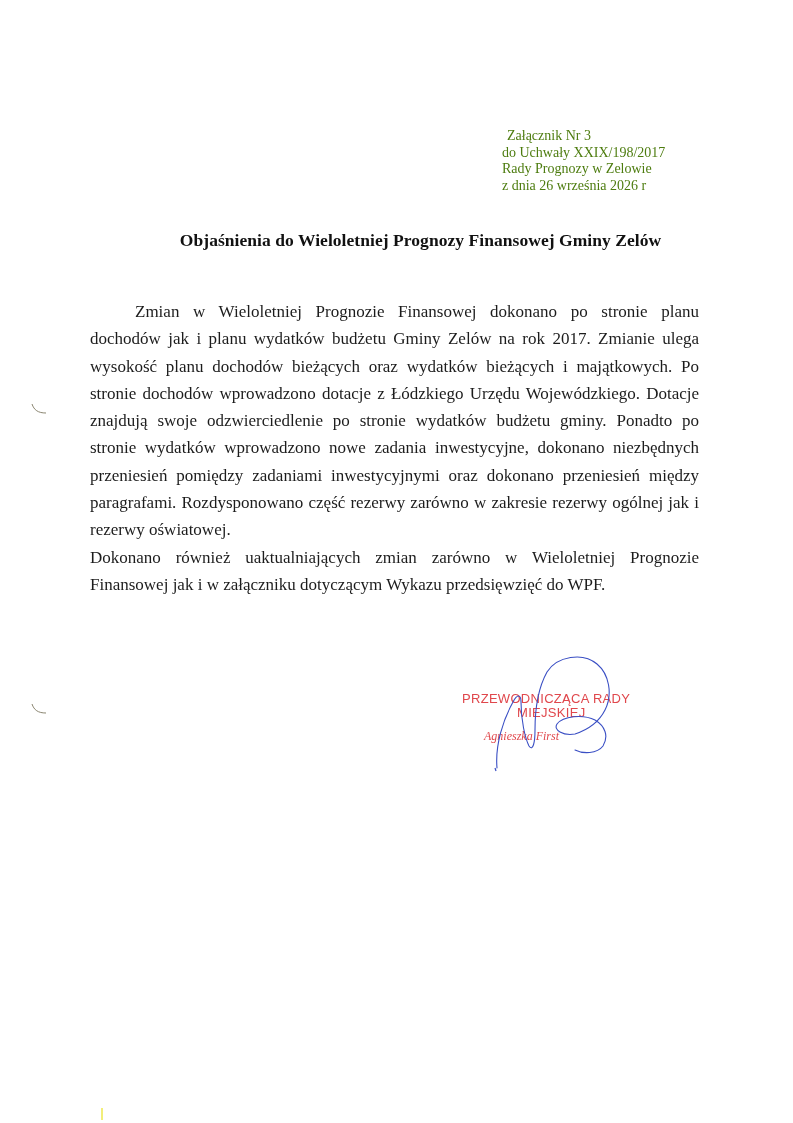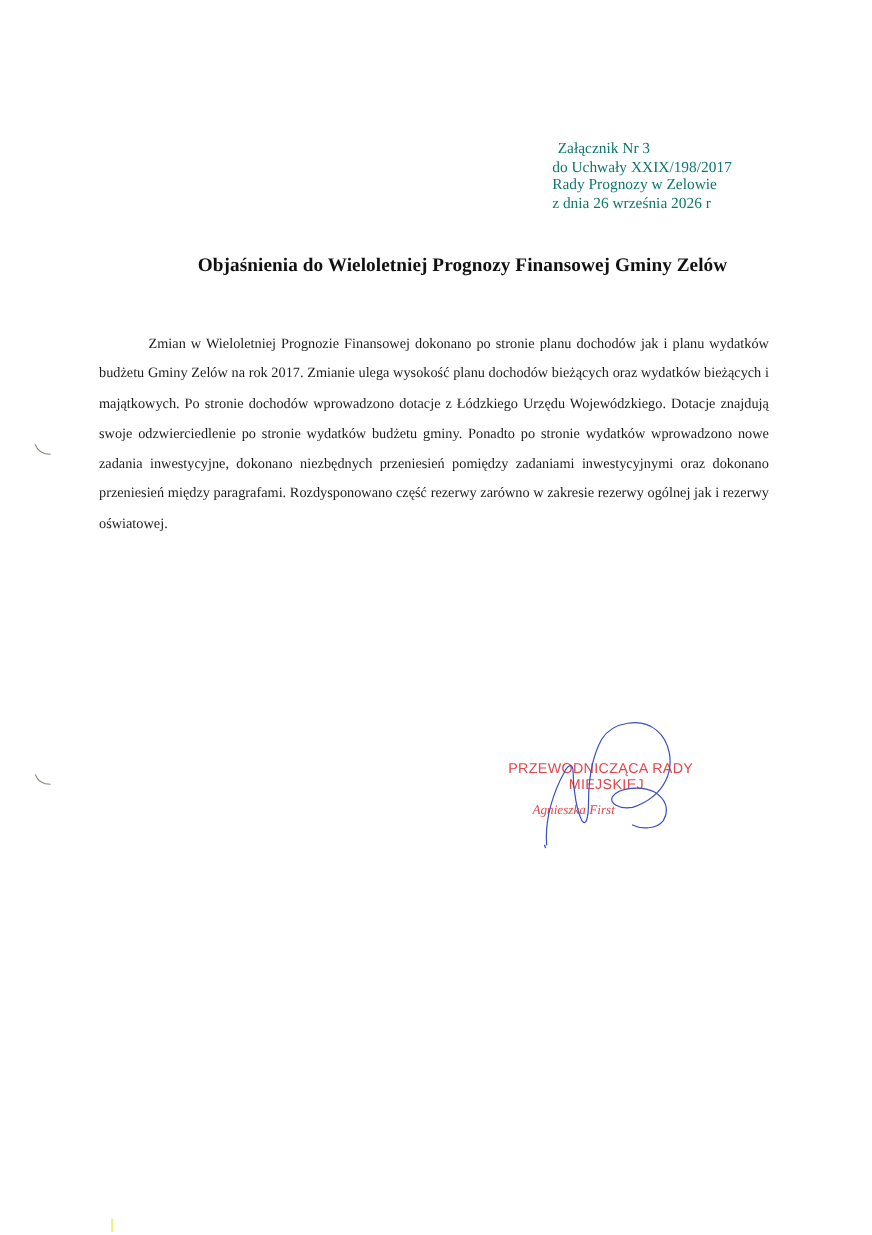--- a/index.html
+++ b/index.html
@@ -14,42 +14,42 @@
       overflow: hidden;
       font-family: "Liberation Serif", "DejaVu Serif", serif;
       color: #1a1a1a;
     }
     .attachment-block {
       position: absolute;
       left: 502px;
       top: 128px;
       font-size: 14px;
       line-height: 16.5px;
-      color: #0f766e;
+      color: #4d7c0f;
     }
     .attachment-block div { white-space: nowrap; }
     .attachment-block .first { padding-left: 5px; }
     .doc-title {
       position: absolute;
       left: 0;
       width: 793px;
       top: 230px;
       text-align: center;
       font-size: 17.5px;
       font-weight: bold;
       letter-spacing: 0.05px;
       color: #111;
       margin-left: 24px;
     }
     .doc-body {
       position: absolute;
       left: 90px;
       top: 298px;
       width: 609px;
-      font-size: 13px;
+      font-size: 17px;
       line-height: 27.3px;
       text-align: justify;
       color: #1c1c1c;
     }
     .doc-body p { margin: 0; }
     .doc-body .p1 { text-indent: 45px; }
     .stamp {
       position: absolute;
       left: 462px;
       top: 692px;
@@ -96,20 +96,21 @@
   <div class="first">Załącznik Nr 3</div>
   <div>do Uchwały XXIX/198/2017</div>
   <div>Rady Prognozy w Zelowie</div>
   <div>z dnia 26 września 2026 r</div>
 </div>
 
 <div class="doc-title">Objaśnienia do Wieloletniej Prognozy Finansowej Gminy Zelów</div>
 
 <div class="doc-body">
   <p class="p1">Zmian w Wieloletniej Prognozie Finansowej dokonano po stronie planu dochodów jak i planu wydatków budżetu Gminy Zelów na rok 2017. Zmianie ulega wysokość planu dochodów bieżących oraz wydatków bieżących i majątkowych. Po stronie dochodów wprowadzono dotacje z Łódzkiego Urzędu Wojewódzkiego. Dotacje znajdują swoje odzwierciedlenie po stronie wydatków budżetu gminy. Ponadto po stronie wydatków wprowadzono nowe zadania inwestycyjne, dokonano niezbędnych przeniesień pomiędzy zadaniami inwestycyjnymi oraz dokonano przeniesień między paragrafami. Rozdysponowano część rezerwy zarówno w zakresie rezerwy ogólnej jak i rezerwy oświatowej.</p>
+  <p class="p2">Dokonano również uaktualniających zmian zarówno w Wieloletniej Prognozie Finansowej jak i w załączniku dotyczącym Wykazu przedsięwzięć do WPF.</p>
 </div>
 
 <div class="stamp">
   <div class="role">PRZEWODNICZĄCA RADY</div>
   <div class="role2">MIEJSKIEJ</div>
   <div class="name">Agnieszka First</div>
 </div>
 
 <svg class="signature" viewBox="0 0 200 130" xmlns="http://www.w3.org/2000/svg">
   <path d="M42 118 C40 95, 48 70, 58 52 C62 44, 66 44, 66 52 C66 70, 70 88, 74 96 C78 102, 80 92, 80 80 C80 60, 82 40, 92 22 C102 6, 128 2, 142 14 C154 24, 158 44, 150 60 C144 72, 132 80, 120 84 C108 86, 98 80, 102 74 C108 66, 128 64, 140 70 C150 76, 154 86, 148 96 C142 104, 128 104, 120 100" fill="none" stroke="#3a4fc4" stroke-width="1.1" stroke-linecap="round"></path>

